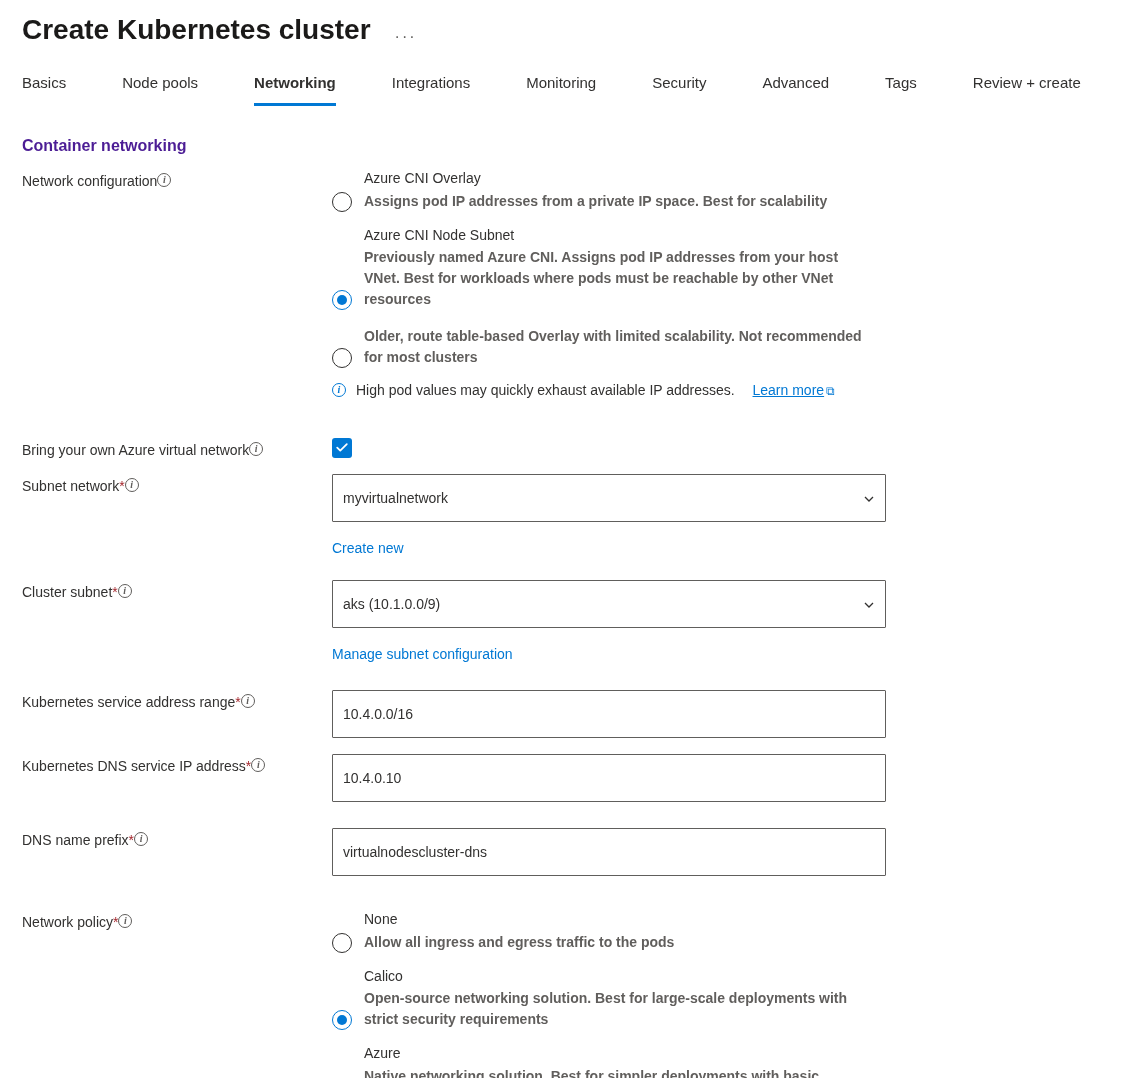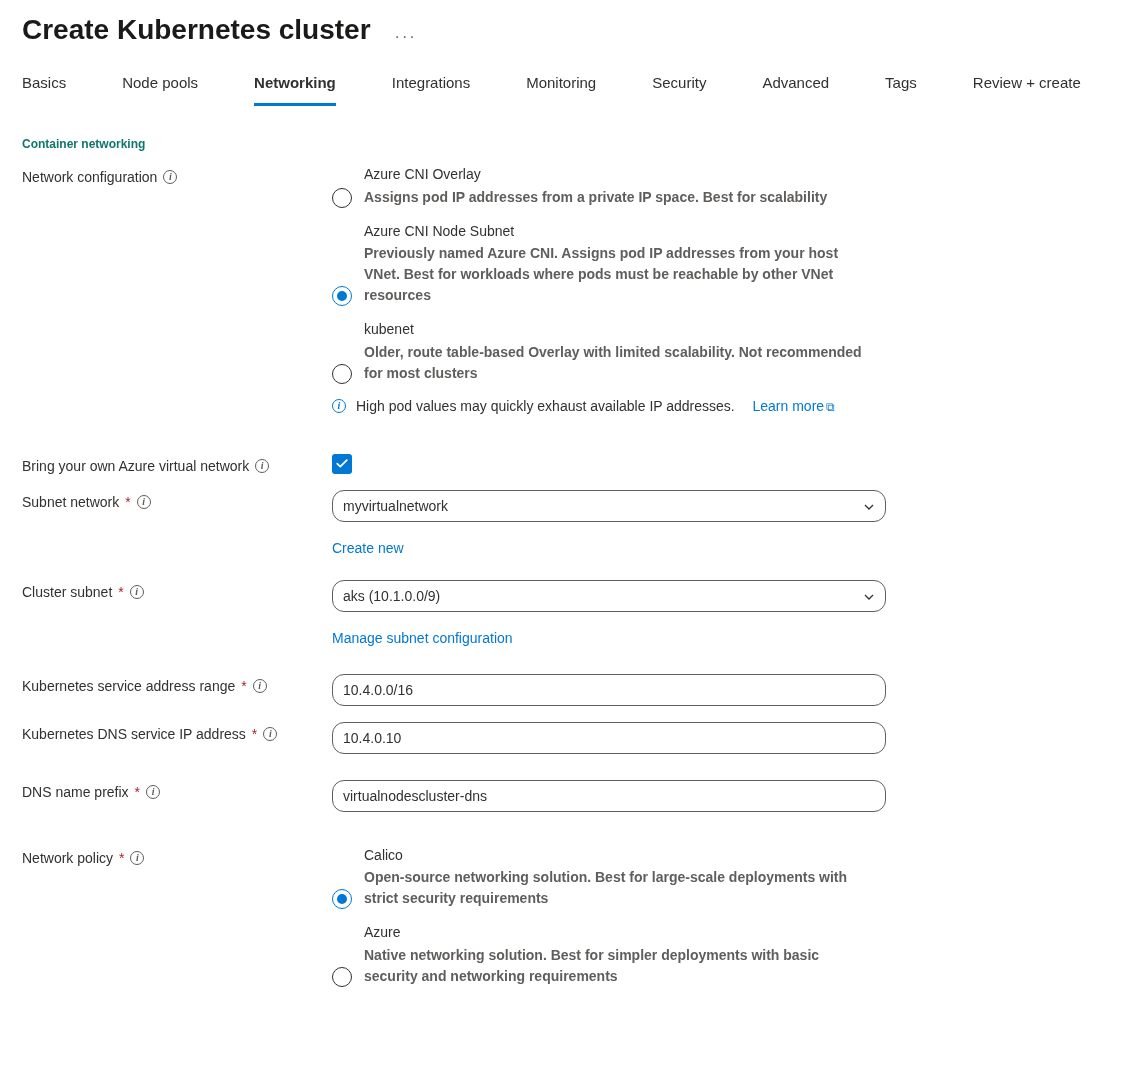--- a/index.html
+++ b/index.html
@@ -11,24 +11,24 @@
     color: #323130;
     background: #fff;
     width: 1139px;
   }
   .title-row { display: flex; align-items: flex-end; gap: 24px; margin-bottom: 18px; }
   h1 { font-size: 28px; font-weight: 600; margin: 0; color: #1b1a19; }
   .ellipsis { font-size: 16px; color: #605e5c; letter-spacing: 2px; cursor: pointer; }
   .tabs { display: flex; gap: 56px; border-bottom: 1px solid transparent; margin-bottom: 30px; }
   .tab { font-size: 15px; color: #323130; padding: 10px 0 12px; cursor: pointer; border-bottom: 3px solid transparent; }
   .tab.active { font-weight: 600; border-bottom-color: #0078d4; }
-  .section-heading { font-size: 12px; font-weight: 600; margin: 4px 0 14px; color: #0f766e; }
+  .section-heading { font-size: 16px; font-weight: 600; margin: 4px 0 14px; color: #4c1d95; }
   .form-row { display: flex; align-items: flex-start; margin-bottom: 16px; }
   .form-row.tight { margin-bottom: 10px; }
-  .form-label { width: 310px; flex-shrink: 0; padding-top: 4px; color: #323130; display: flex; align-items: center; gap: 6px; flex-wrap: wrap; }
+  .form-label { width: 310px; flex-shrink: 0; padding-top: 4px; color: #323130; display: flex; align-items: flex-start; flex-wrap: wrap; }
   .req { color: #a4262c; }
   .info-icon {
     width: 14px; height: 14px; border: 1px solid #605e5c; border-radius: 50%;
     display: inline-flex; align-items: center; justify-content: center;
     font-size: 10px; font-style: italic; font-family: Georgia, serif;
     color: #605e5c; cursor: pointer; line-height: 1; font-weight: 600;
   }
   .info-icon.blue { border-color: #0078d4; color: #0078d4; }
   .form-control { width: 554px; }
   .radio-item { display: flex; gap: 12px; margin-bottom: 14px; align-items: flex-end; }
@@ -38,30 +38,30 @@
     cursor: pointer;
   }
   .radio-circle.checked { border-color: #0078d4; }
   .radio-circle.checked::after {
     content: ""; width: 10px; height: 10px; background: #0078d4; border-radius: 50%;
   }
   .radio-text { max-width: 510px; }
   .radio-label { color: #323130; line-height: 1.4; }
   .radio-desc { color: #605e5c; line-height: 1.5; margin-top: 2px; font-weight: bold; }
   .callout { display: flex; gap: 10px; align-items: center; margin-top: 4px; }
-  .link { color: #0078d4; cursor: pointer; }
+  .link { color: #0078d4; text-decoration: underline; cursor: pointer; }
   .ext-icon { color: #0078d4; font-size: 12px; margin-left: 2px; }
   .link-plain { color: #0078d4; cursor: pointer; margin-top: 18px; display: inline-block; }
   .checkbox {
     width: 20px; height: 20px; border-radius: 3px; background: #0078d4;
     display: flex; align-items: center; justify-content: center; cursor: pointer;
   }
   .checkbox svg { width: 14px; height: 14px; }
   .select, .text-input {
-    width: 554px; height: 32px; border: 1px solid #605e5c; border-radius: 12px;
+    width: 554px; height: 48px; border: 1px solid #605e5c; border-radius: 1px;
     padding: 0 10px; display: flex; align-items: center; justify-content: space-between;
     font-size: 14px; color: #323130; background: #fff;
   }
   .select { cursor: pointer; }
   .chevron {
     width: 12px; height: 12px; display: inline-block;
   }
   .chevron svg { width: 12px; height: 12px; }
   input.text-input { outline: none; font-family: inherit; }
   .spacer-lg { height: 24px; }
@@ -104,21 +104,20 @@
     <div class="radio-item">
       <div class="radio-circle checked"></div>
       <div class="radio-text">
         <div class="radio-label">Azure CNI Node Subnet</div>
         <div class="radio-desc">Previously named Azure CNI. Assigns pod IP addresses from your host VNet. Best for workloads where pods must be reachable by other VNet resources</div>
       </div>
     </div>
     <div class="radio-item">
       <div class="radio-circle"></div>
       <div class="radio-text">
-        <div class="radio-label">kubenet</div>
         <div class="radio-desc">Older, route table-based Overlay with limited scalability. Not recommended for most clusters</div>
       </div>
     </div>
     <div class="callout">
       <span class="info-icon blue">i</span>
       <span>High pod values may quickly exhaust available IP addresses.</span>
       <span>&nbsp;&nbsp;<span class="link">Learn more</span><span class="ext-icon">⧉</span></span>
     </div>
   </div>
 </div>
@@ -209,20 +208,27 @@
 <div style="height:18px"></div>
 
 <div class="form-row">
   <div class="form-label">
     <span>Network policy</span>
     <span class="req">*</span>
     <span class="info-icon">i</span>
   </div>
   <div class="form-control">
     <div class="radio-item">
+      <div class="radio-circle"></div>
+      <div class="radio-text">
+        <div class="radio-label">None</div>
+        <div class="radio-desc">Allow all ingress and egress traffic to the pods</div>
+      </div>
+    </div>
+    <div class="radio-item">
       <div class="radio-circle checked"></div>
       <div class="radio-text">
         <div class="radio-label">Calico</div>
         <div class="radio-desc">Open-source networking solution. Best for large-scale deployments with strict security requirements</div>
       </div>
     </div>
     <div class="radio-item">
       <div class="radio-circle"></div>
       <div class="radio-text">
         <div class="radio-label">Azure</div>

